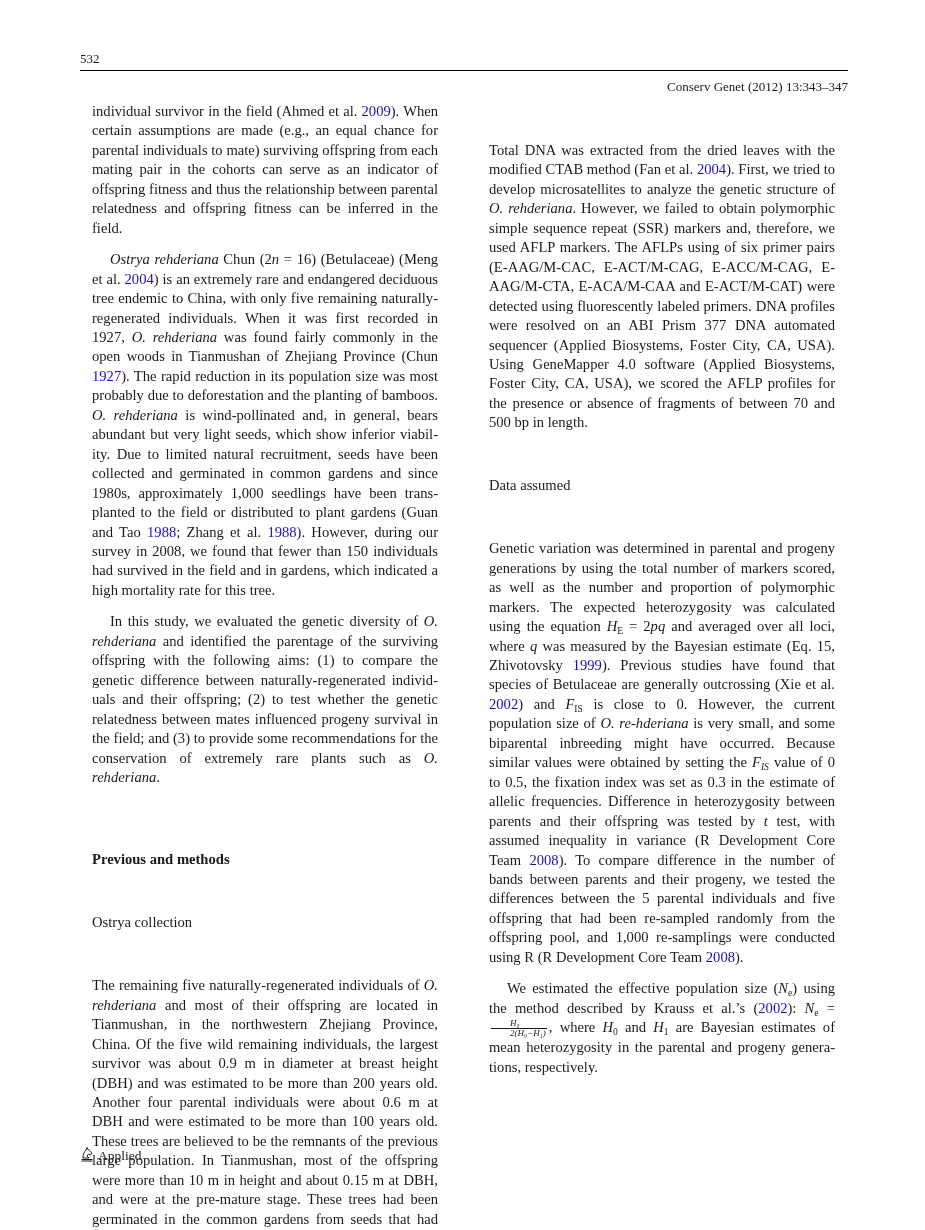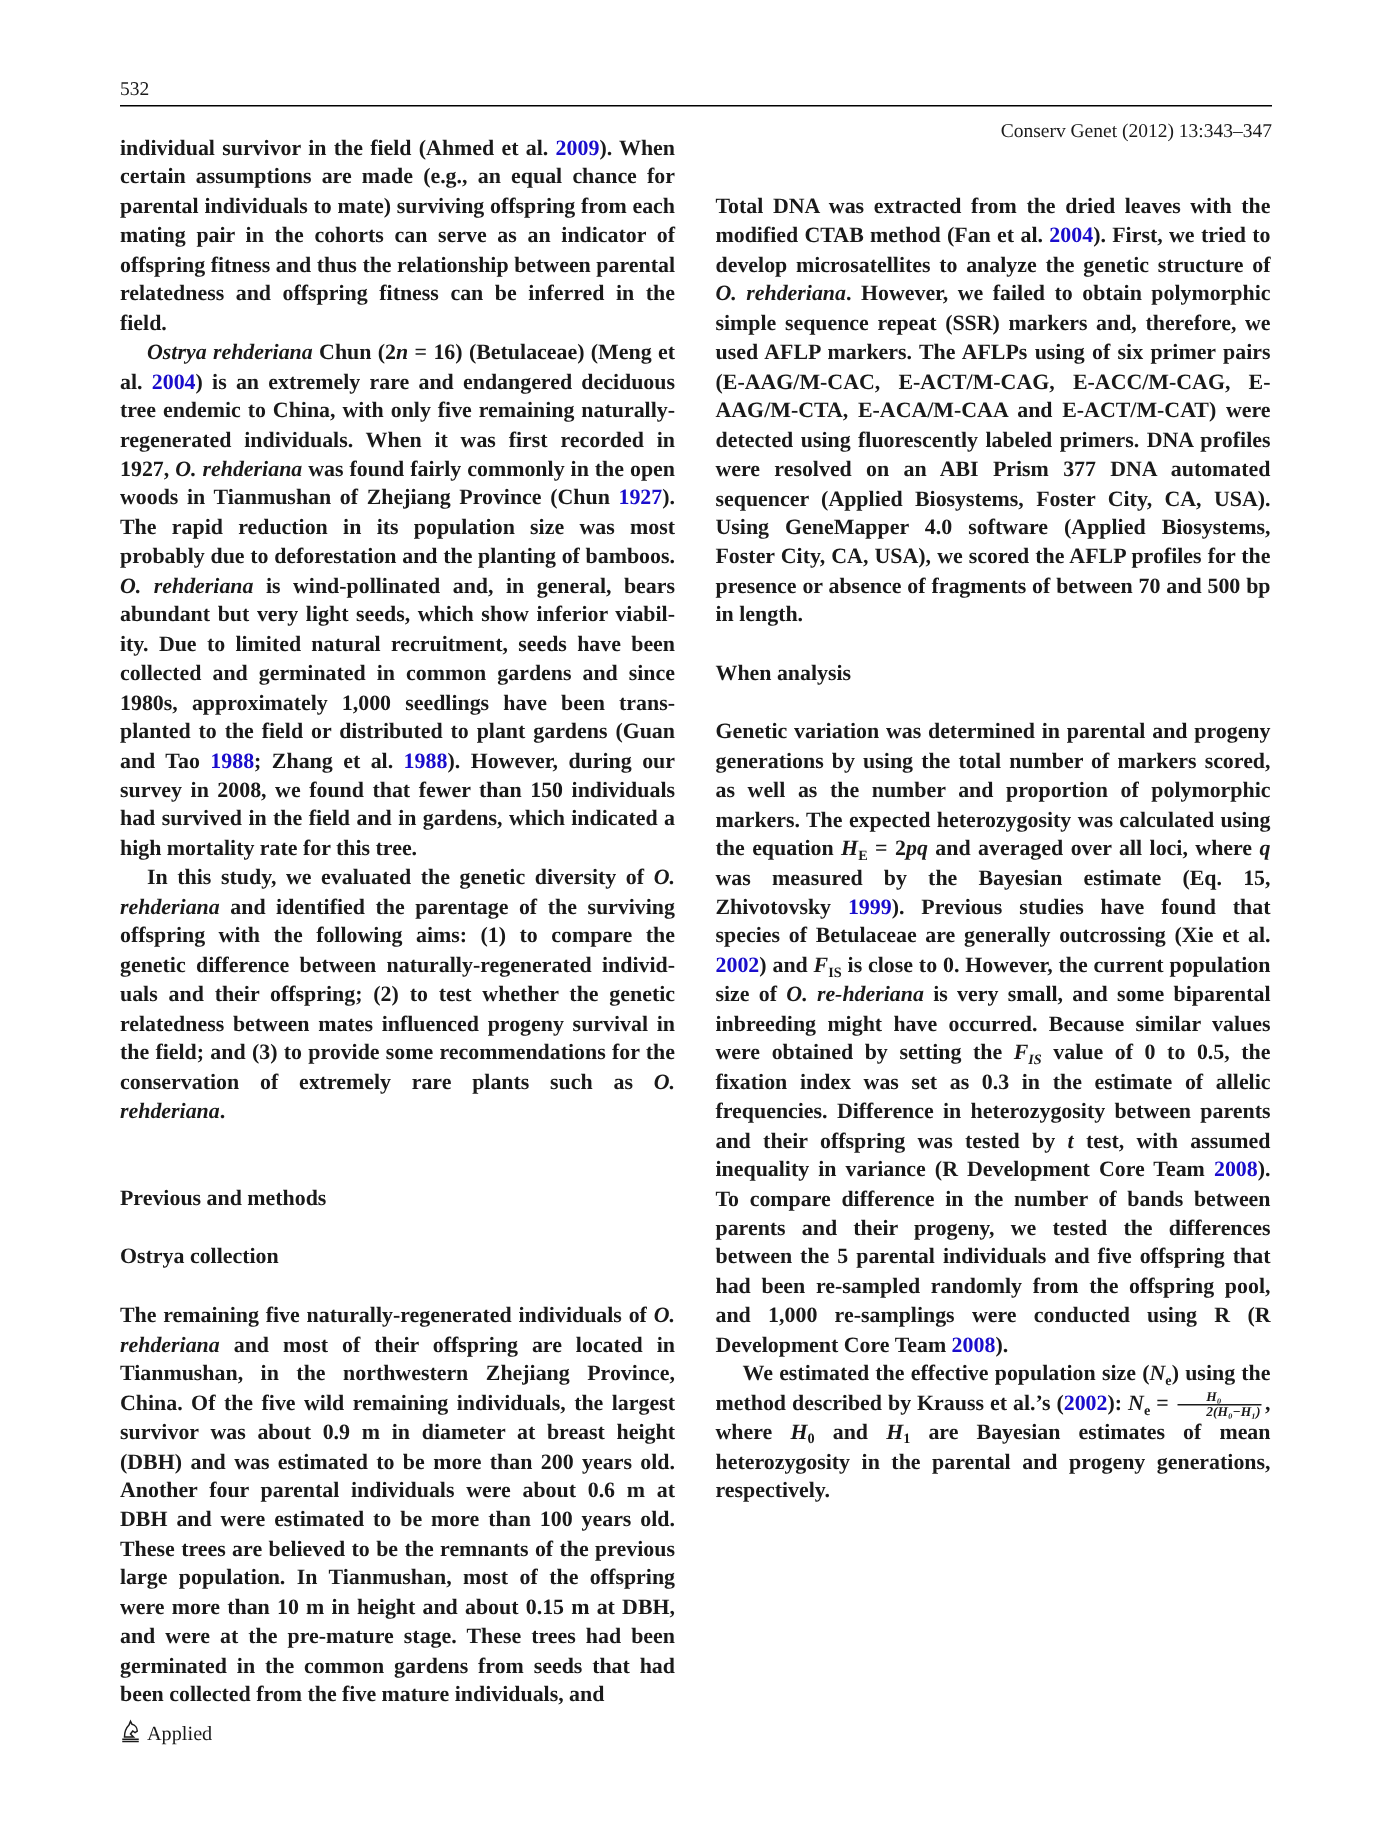--- a/index.html
+++ b/index.html
@@ -6,21 +6,21 @@
   body {
     width: 925px; height: 1230px; position: relative; overflow: hidden;
     font-family: "Liberation Serif", serif; color: #1a1a1a;
   }
   .hdr-left { position: absolute; left: 80px; top: 51px; font-size: 13px; }
   .hdr-right { position: absolute; right: 77px; top: 51px; font-size: 13px; margin-top: 28px; }
   .hdr-rule { position: absolute; left: 80px; width: 768px; top: 70px; height: 0; border-top: 1.4px solid #000; }
   .col { position: absolute; top: 90px; width: 370px; font-size: 14.6px; line-height: 19.45px; text-align: justify; hyphens: manual; }
   .col.left { left: 80px; }
   .col.right { left: 477px; }
-  .col p { margin: 0; font-weight: bold; }
+  .col p { margin: 12px; }
   .col p.indent { text-indent: 18px; }
   .ref { color: #1a0dcc; }
   i, .it { font-style: italic; }
   .sec-head { font-weight: bold; margin: 0; }
   .subsec { margin: 0; }
   .gap1 { height: 19.5px; }
   .gap2 { height: 39px; }
   .frac { display: inline-block; vertical-align: middle; text-align: left; font-size: 9px; line-height: 9px; margin: 0 2px; }
   .frac .num { display: block; border-bottom: 0.8px solid #1a1a1a; padding: 0 1px; }
   .frac .den { display: block; padding: 0 1px; }
@@ -52,21 +52,21 @@
 </div>
 
 <div class="col right">
 
   <div class="gap1"></div>
   <div class="gap1"></div>
 
   <p><span>Total DNA was extracted from the dried leaves with the modified CTAB method (Fan et al. </span><span class="ref">2004</span><span>). First, we tried to develop microsatellites to analyze the genetic structure of </span><i>O. rehderiana</i><span>. However, we failed to obtain polymorphic simple sequence repeat (SSR) markers and, therefore, we used AFLP markers. The AFLPs using of six primer pairs (E-AAG/M-CAC, E-ACT/M-CAG, E-ACC/M-CAG, E-AAG/M-CTA, E-ACA/M-CAA and E-ACT/M-CAT) were detected using fluorescently labeled primers. DNA profiles were resolved on an ABI Prism 377 DNA auto­mated sequencer (Applied Biosystems, Foster City, CA, USA). Using GeneMapper 4.0 software (Applied Biosys­tems, Foster City, CA, USA), we scored the AFLP profiles for the presence or absence of fragments of between 70 and 500 bp in length.</span></p>
 
   <div class="gap1"></div>
-  <p class="subsec">When analysis</p>
+  <p class="subsec">Data assumed</p>
   <div class="gap1"></div>
 
   <p><span>Genetic variation was determined in parental and progeny generations by using the total number of markers scored, as well as the number and proportion of polymorphic markers. The expected heterozygosity was calculated using the equation </span><i>H</i><sub>E</sub><span> = 2</span><i>pq</i><span> and averaged over all loci, where </span><i>q</i><span> was measured by the Bayesian estimate (Eq. 15, Zhivotovsky </span><span class="ref">1999</span><span>). Previous studies have found that species of Betul­aceae are generally outcrossing (Xie et al. </span><span class="ref">2002</span><span>) and </span><i>F</i><sub>IS</sub><span> is close to 0. However, the current population size of </span><i>O. re-hderiana</i><span> is very small, and some biparental inbreeding might have occurred. Because similar values were obtained by setting the </span><i>F</i><sub class="it">IS</sub><span> value of 0 to 0.5, the fixation index was set as 0.3 in the estimate of allelic frequencies. Difference in heterozygosity between parents and their offspring was tested by </span><i>t</i><span> test, with assumed inequality in variance (R Development Core Team </span><span class="ref">2008</span><span>). To compare difference in the number of bands between parents and their progeny, we tested the differences between the 5 parental individuals and five offspring that had been re-sampled randomly from the offspring pool, and 1,000 re-samplings were conducted using R (R Development Core Team </span><span class="ref">2008</span><span>).</span></p>
 
   <p class="indent"><span>We estimated the effective population size (</span><i>N</i><sub>e</sub><span>) using the method described by Krauss et al.’s (</span><span class="ref">2002</span><span>): </span><i>N</i><sub>e</sub><span> = </span><span class="frac it"><span class="num">H₀</span><span class="den">2(H₀−H₁)</span></span><span>, where </span><i>H</i><sub>0</sub><span> and </span><i>H</i><sub>1</sub><span> are Bayesian estimates of mean heterozygosity in the parental and progeny genera­tions, respectively.</span></p>
 </div>
 
 <div class="footer">
   <span>
     <svg viewBox="0 0 14 16" fill="none" stroke="#1a1a1a" stroke-width="1">

